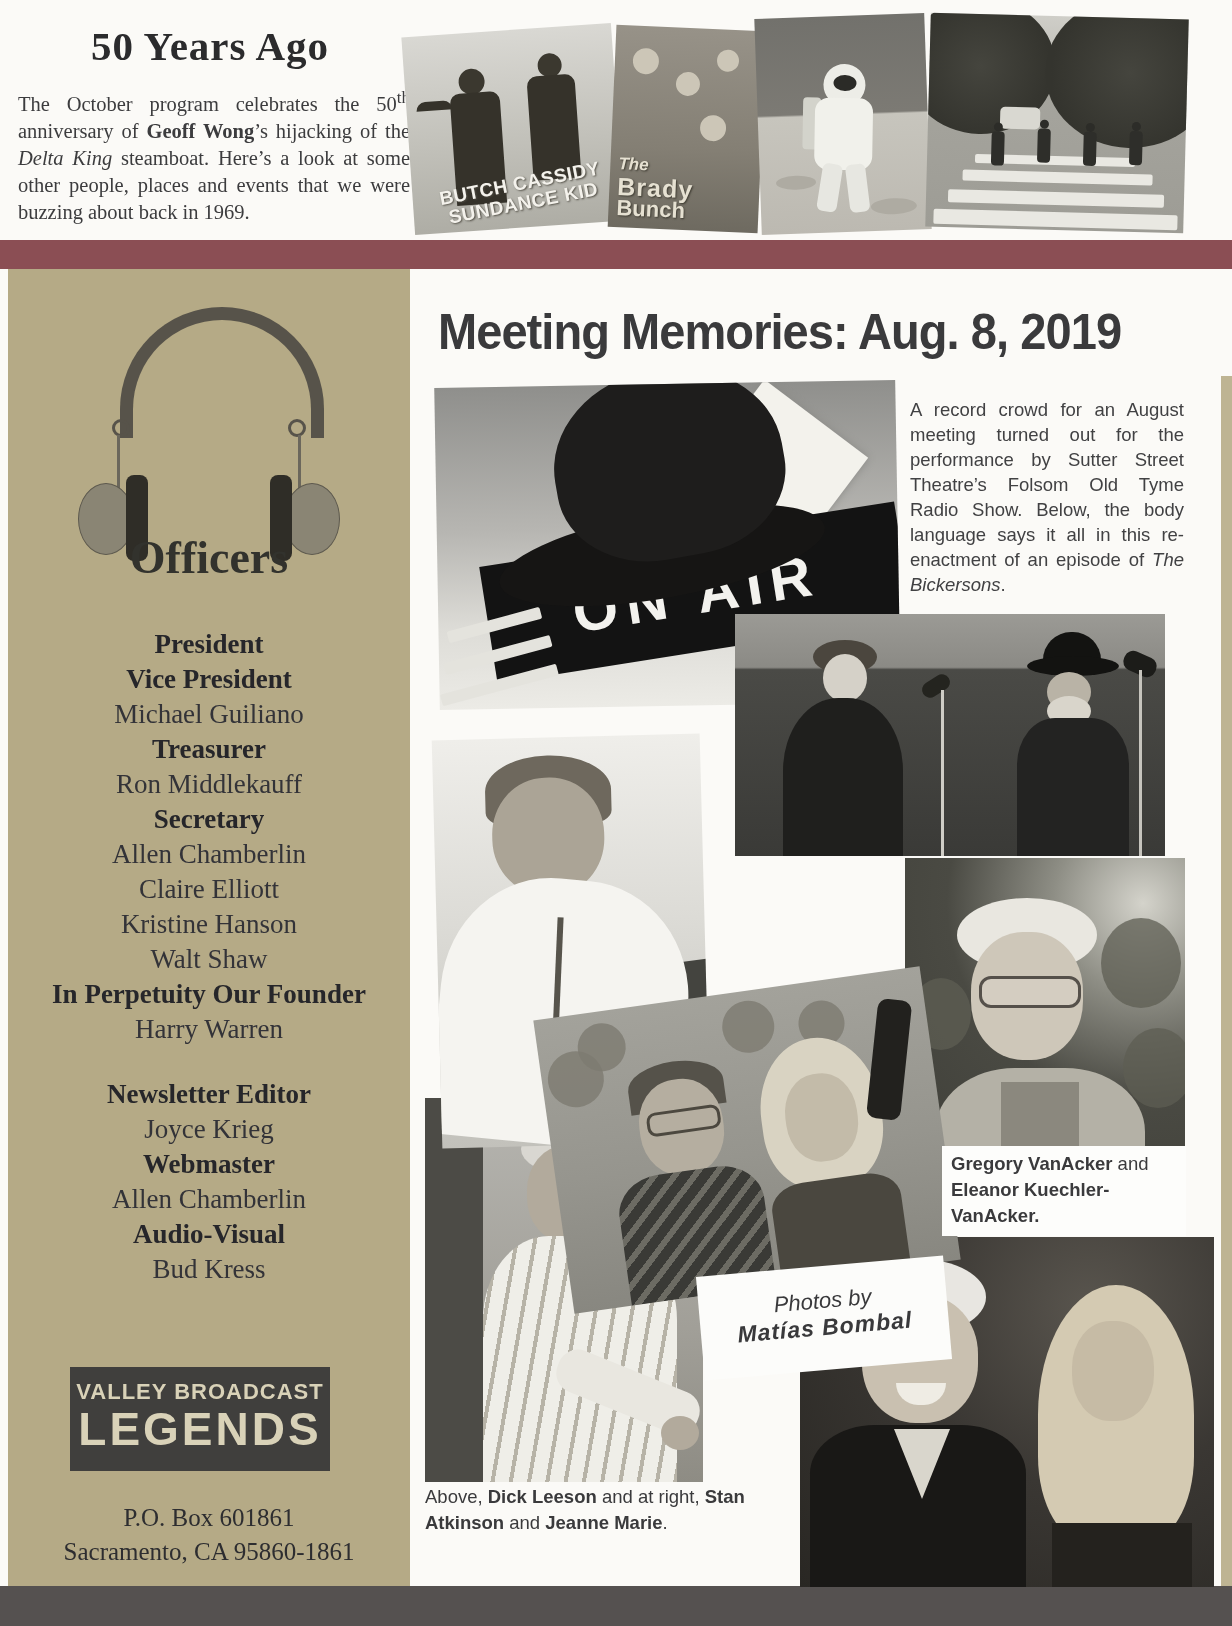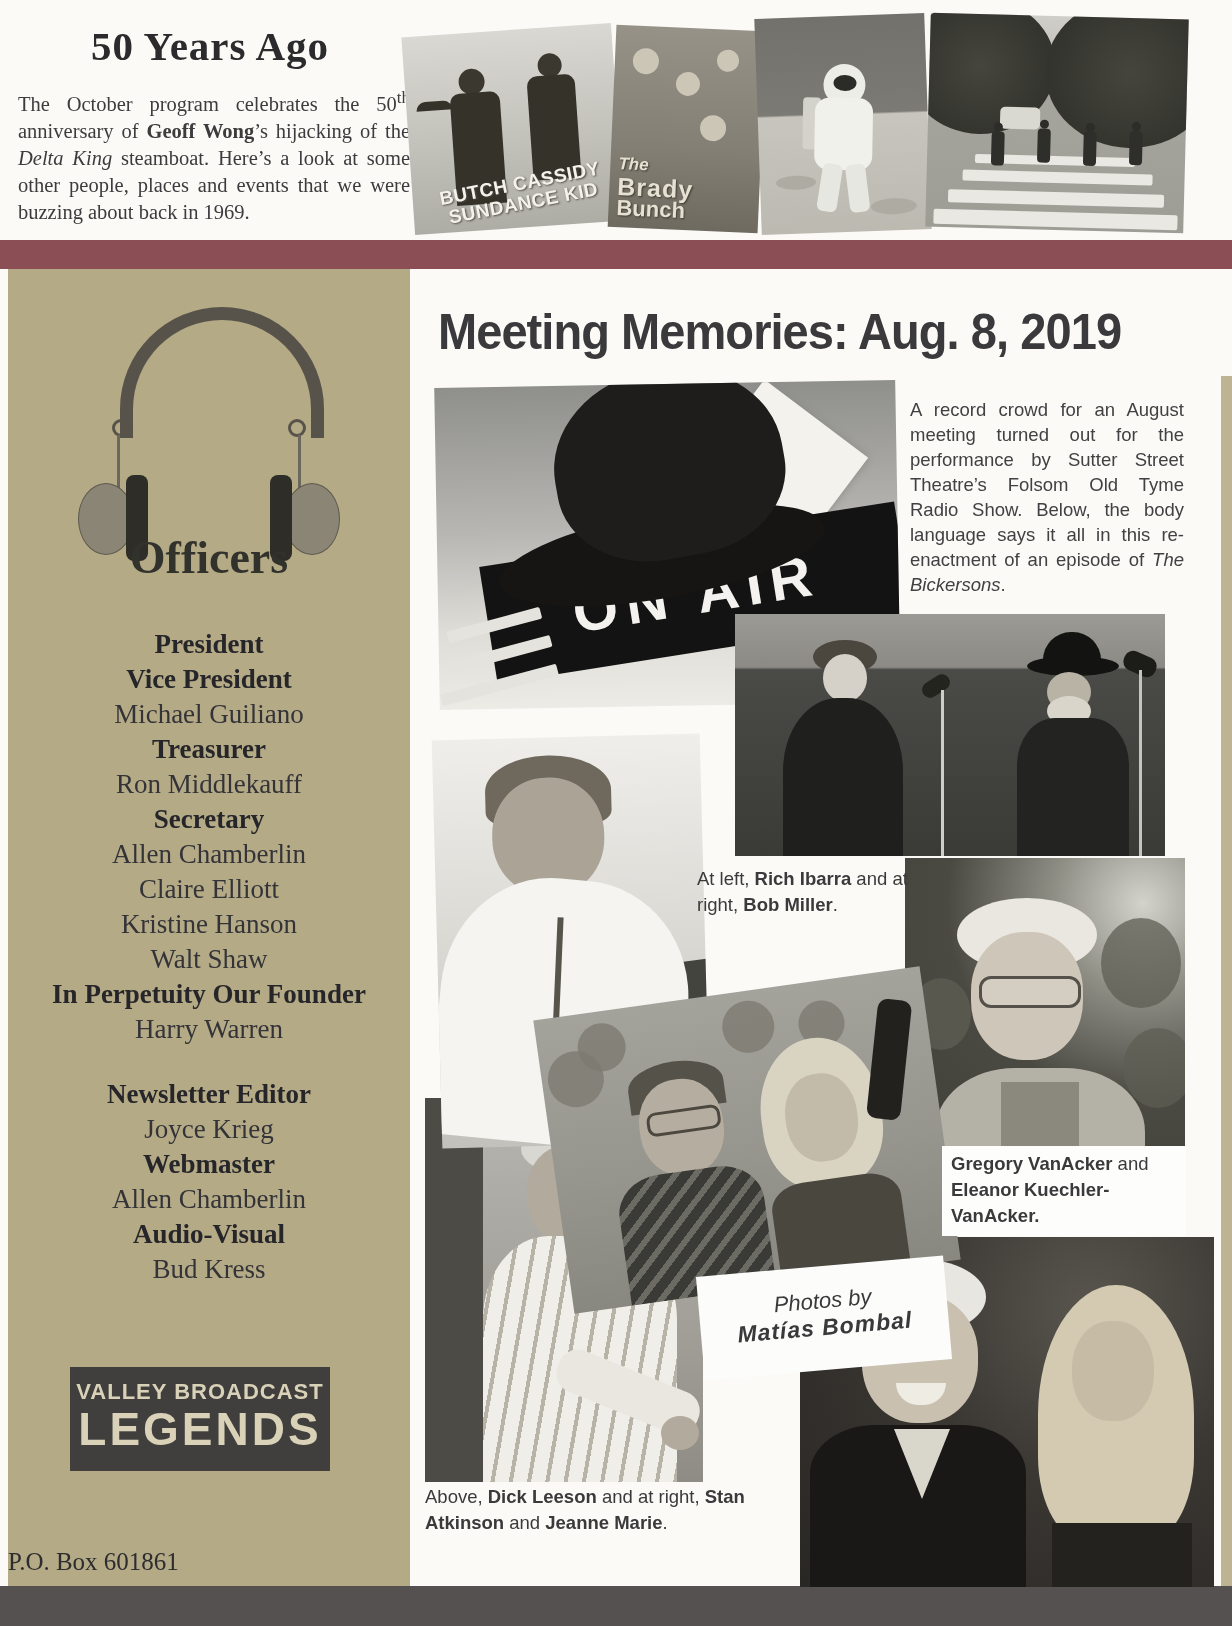--- a/index.html
+++ b/index.html
@@ -68,21 +68,21 @@
   .officers-title{position:absolute;left:0;top:262px;width:100%;text-align:center;
     font-size:46px;font-weight:bold;color:#32322d;}
   .olist{position:absolute;left:0;top:358px;width:100%;text-align:center;}
   .ol{font-weight:bold;font-size:27px;line-height:35px;color:#26262a;}
   .on{font-size:27px;line-height:35px;color:#333338;}
   .gap{margin-top:30px;}
   .vbl-logo{position:absolute;left:62px;top:1098px;width:260px;height:104px;background:#403f3d;
     text-align:center;font-family:"Liberation Sans",sans-serif;color:#d9d2b8;}
   .vbl-1{display:block;margin-top:12px;font-weight:bold;font-size:22px;letter-spacing:1px;}
   .vbl-2{display:block;font-weight:bold;font-size:46px;letter-spacing:3px;line-height:48px;}
-  .address{position:absolute;left:0;top:1276px;width:100%;text-align:left;
+  .address{position:absolute;left:0;top:1232px;width:100%;text-align:center;
     font-size:25px;line-height:34px;color:#2d2d30;}
 
   
   .main-title{position:absolute;left:438px;top:303px;font-family:"Liberation Sans",sans-serif;
     font-weight:bold;font-size:50px;letter-spacing:-1px;color:#3a3a3c;
     transform:scaleX(.94);transform-origin:left top;white-space:nowrap;}
   .note{position:absolute;left:910px;top:397px;width:274px;font-family:"Liberation Sans",sans-serif;
     font-size:18.5px;line-height:25px;text-align:justify;color:#414143;}
   .note .i{font-style:italic;}
   .cap{position:absolute;font-family:"Liberation Sans",sans-serif;font-size:18.5px;
@@ -364,23 +364,20 @@
     <div class="va-leaf" style="left:196px;top:60px;width:80px;height:90px;"></div>
     <div class="va-leaf" style="left:218px;top:170px;width:70px;height:80px;"></div>
     <div class="va-leaf" style="left:6px;top:120px;width:60px;height:72px;"></div>
     <div class="va-hair"></div>
     <div class="va-face"></div>
     <div class="va-glasses"></div>
     <div class="va-vest"></div>
     <div class="va-shirt"></div>
   </div>
 
-  <div class="cap" style="left:697px;top:866px;width:220px;">
-    <span>At left, </span><span class="b">Rich Ibarra</span><span> and at right, </span><span class="b">Bob Miller</span><span>.</span>
-  </div>
 
   <div class="cap cap-white" style="left:942px;top:1146px;width:226px;">
     <span class="b">Gregory VanAcker</span><span> and </span><span class="b">Eleanor Kuechler-VanAcker.</span>
   </div>
 
   <div class="photo p-stan">
     <div class="st-hair"></div>
     <div class="st-face"></div>
     <div class="st-smile"></div>
     <div class="st-jacket"></div>

